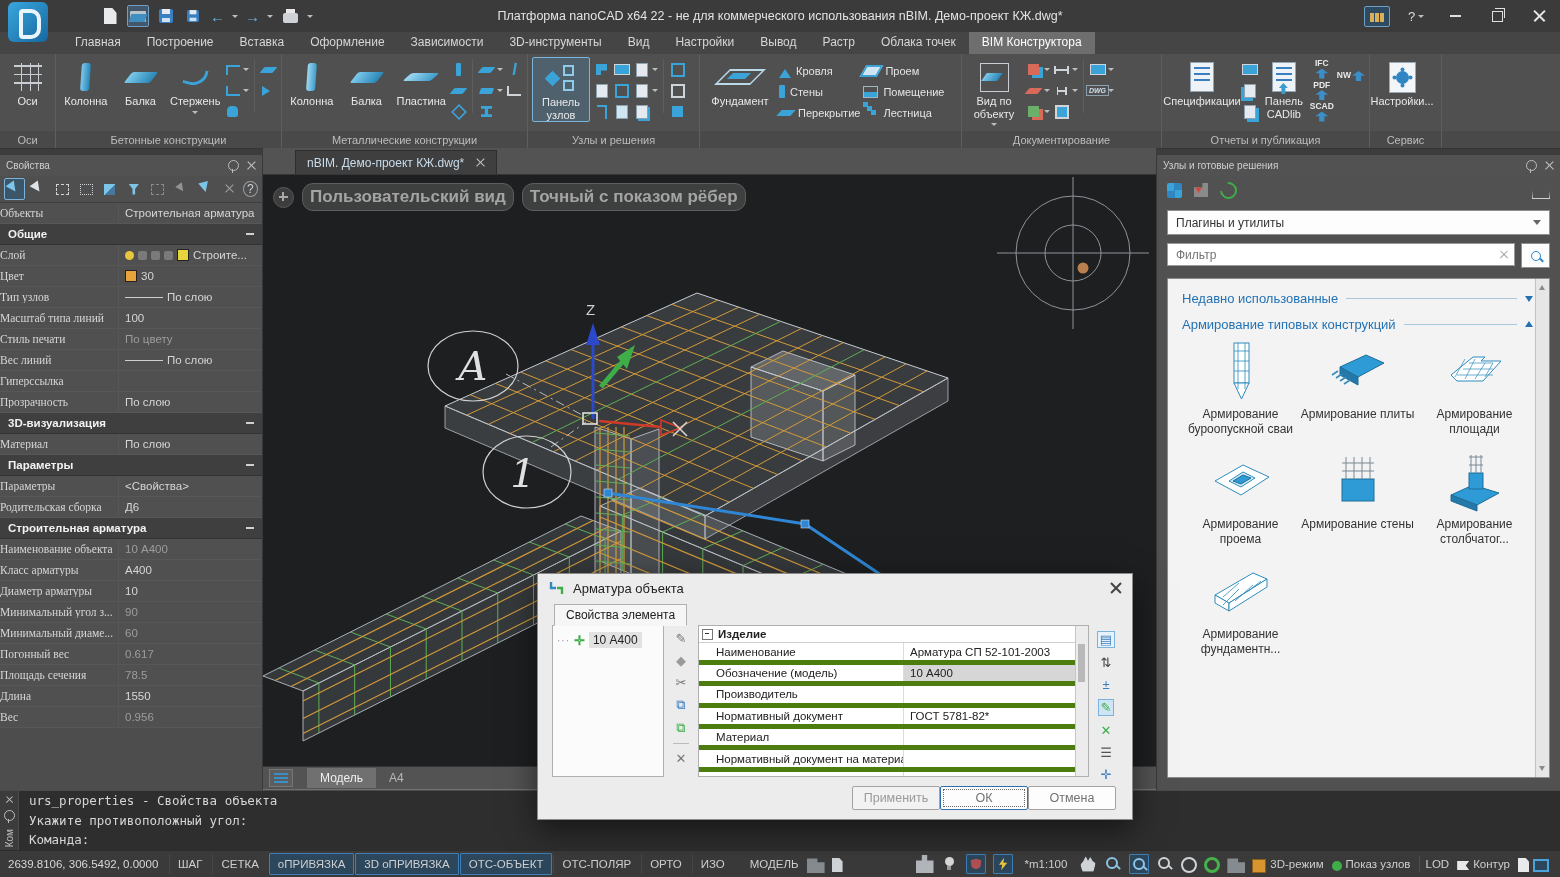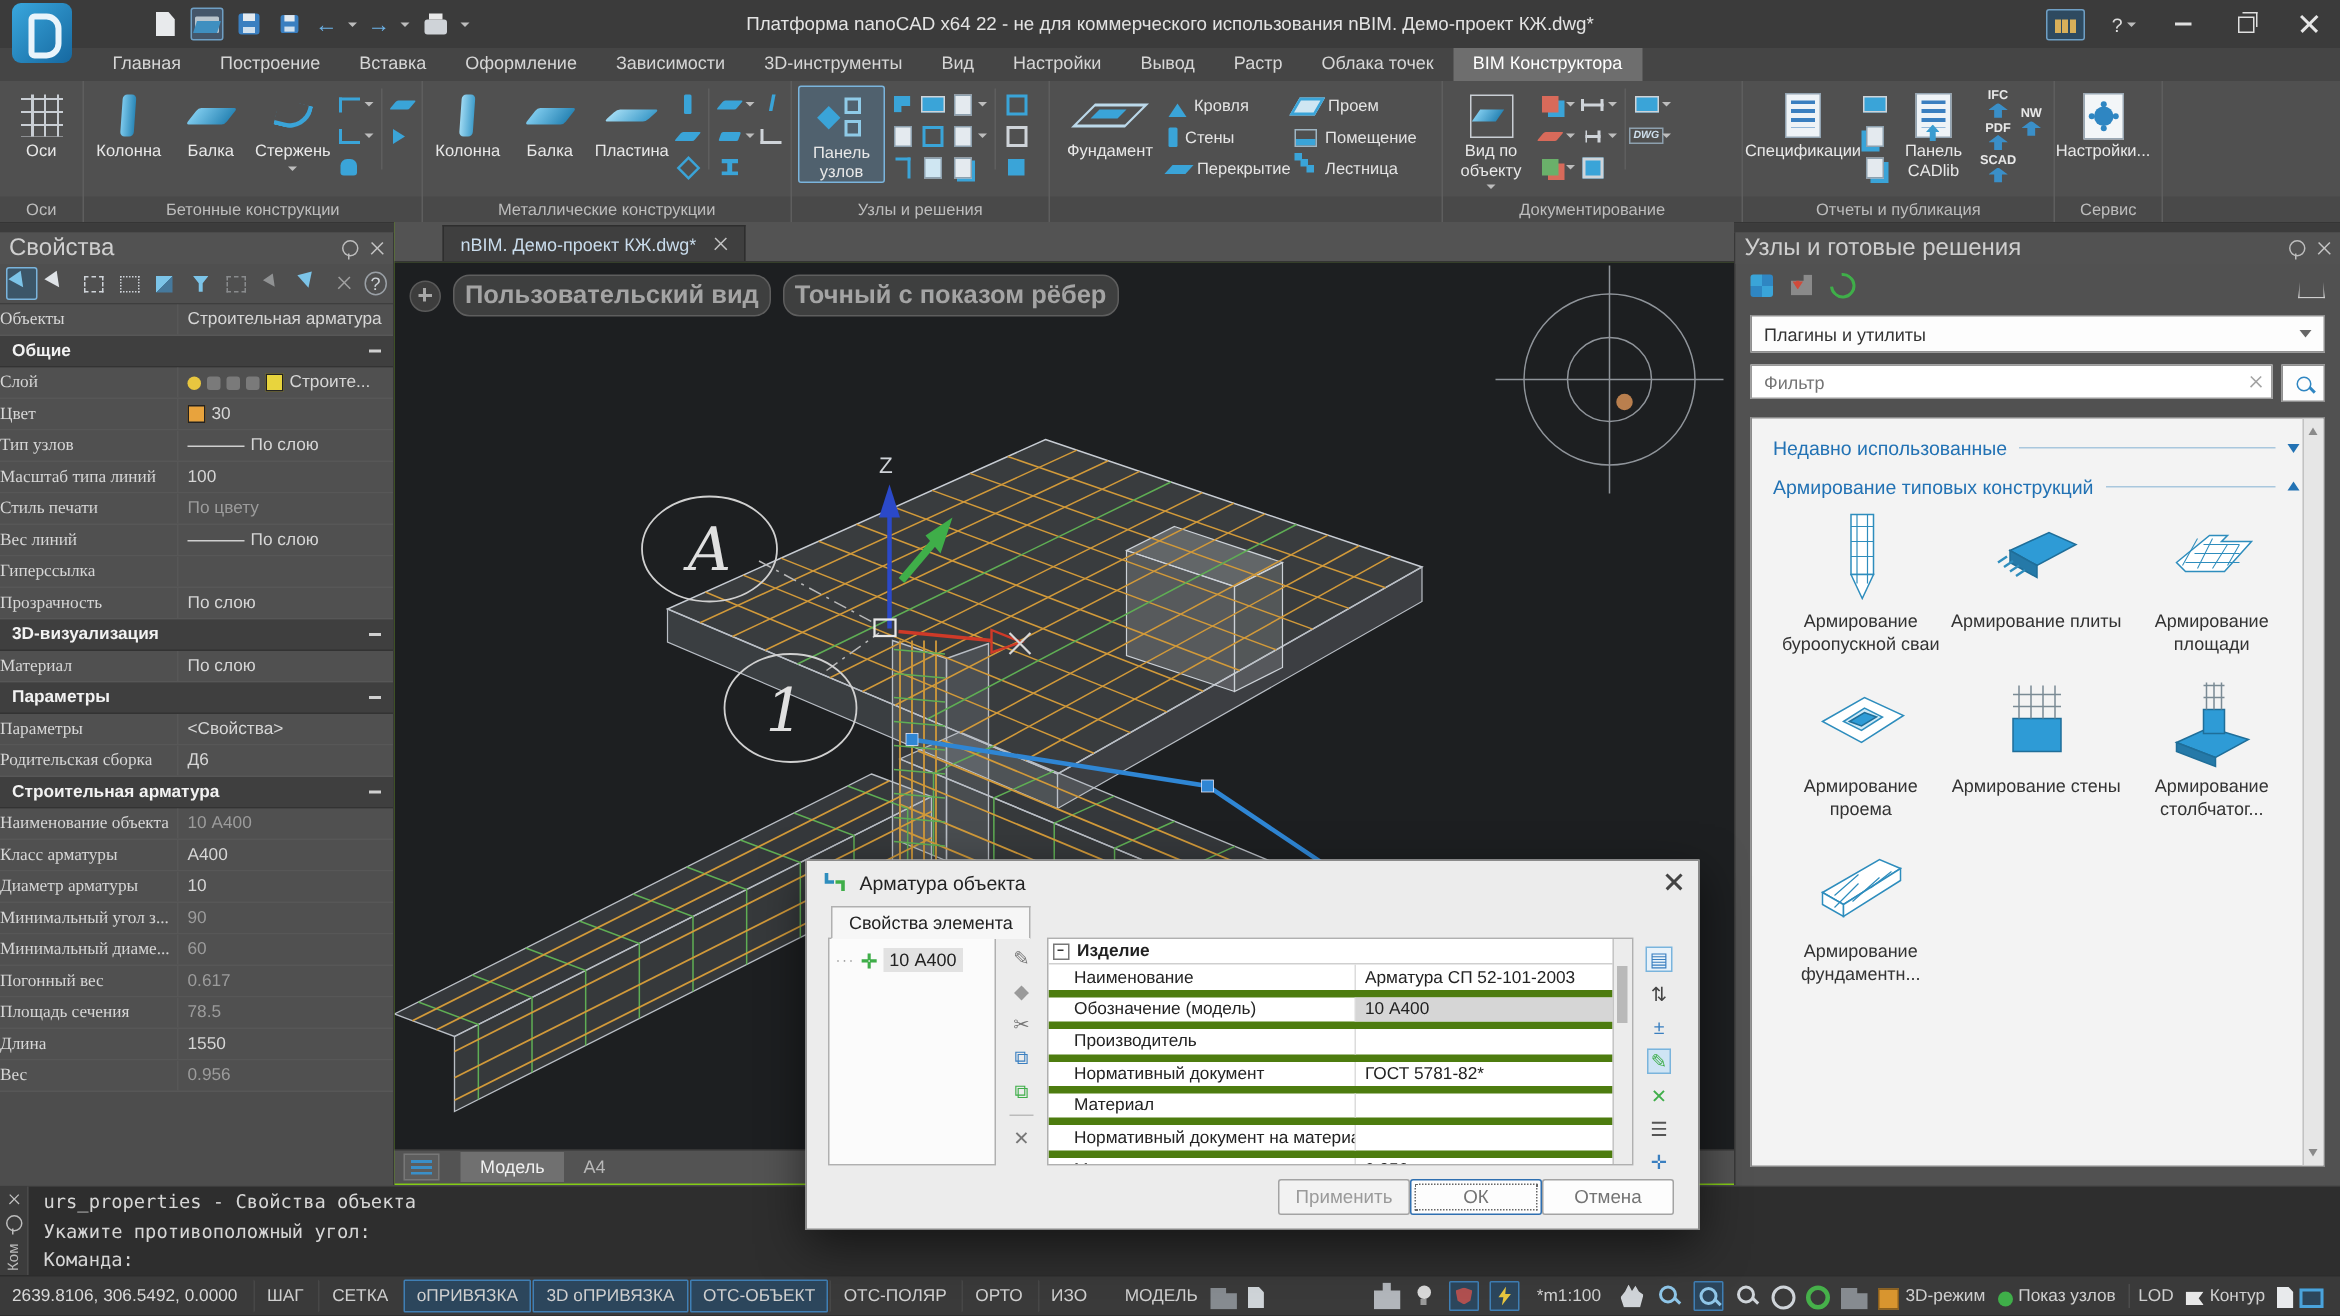--- a/index.html
+++ b/index.html
@@ -91,21 +91,21 @@
   .ms-wall{width:6px;height:13px;background:#3aa4d8;border-radius:1px;}
   .ms-slab{width:14px;height:6px;background:#3aa4d8;transform:skewX(-42deg);}
   .ms-open{width:13px;height:8px;border:2px solid #3aa4d8;transform:skewX(-30deg);background:#cfe6f2;}
   .ms-room{width:13px;height:10px;border:1.6px solid #9fb6c4;background:linear-gradient(transparent 55%,#3aa4d8 55%);}
   .ms-stair{width:5px;height:5px;background:#3aa4d8;box-shadow:4px 4px 0 #3aa4d8,8px 8px 0 #3aa4d8;margin:-8px 10px 8px 0;}
   .badgecol{display:flex;flex-direction:column;gap:2px;align-items:center;padding-top:2px;}
   .badge{font-size:8.5px;font-weight:bold;color:#e8e8e8;line-height:1;text-align:center;}
   .bup{width:13px;height:10px;background:#3a8fc8;clip-path:polygon(50% 0,100% 48%,70% 48%,70% 100%,30% 100%,30% 48%,0 48%);}
   
   .lpanel{position:absolute;left:0;top:155px;width:263px;height:635px;background:#4d4d4d;border-right:1px solid #383838;box-sizing:border-box;}
-  .phead{height:21px;background:#525252;display:flex;align-items:center;padding:0 6px;font-size:16px;color:#cfcfcf;}
+  .phead{height:21px;background:#525252;display:flex;align-items:center;padding:0 6px;font-size:10px;color:#cfcfcf;}
   .phead .sp{flex:1;}
   .pin{width:9px;height:9px;border:1.4px solid #bdbdbd;border-radius:50%;position:relative;margin-right:8px;}
   .pin::after{content:"";position:absolute;left:3px;top:8px;width:1.4px;height:4px;background:#bdbdbd;}
   .xico{position:relative;width:9px;height:9px;}
   .xico::before,.xico::after{content:"";position:absolute;left:-1px;top:3.6px;width:11px;height:1.4px;background:#c4c4c4;}
   .xico::before{transform:rotate(45deg);} .xico::after{transform:rotate(-45deg);}
   .ptools{height:26px;display:flex;align-items:center;gap:3px;padding:0 4px;background:#4f4f4f;border-bottom:1px solid #3e3e3e;}
   .pt{width:20px;height:20px;display:flex;align-items:center;justify-content:center;border:1px solid transparent;}
   .pt.on{border-color:#7ab4dc;background:#3c5668;border-radius:2px;}
   .cursor{width:0;height:0;border:5px solid transparent;border-top:10px solid #dfe3e7;transform:rotate(-35deg);}
@@ -120,21 +120,21 @@
   .pval.mut{color:#9c9c9c;}
   .psec{display:flex;height:20px;background:#3f3f3f;color:#f2f2f2;font-weight:bold;align-items:center;padding:0 8px;border-bottom:1px solid #333;font-size:11.5px;}
   .psec .sp{flex:1;}
   .minus{width:8px;height:2px;background:#d0d0d0;}
   .chip{width:10px;height:10px;border:1px solid #222;background:#e8a33d;flex:none;}
   .chip.yel{background:#e8d43d;}
   .lamp{width:9px;height:9px;border-radius:50%;background:#e8c63f;flex:none;}
   .gdot{width:9px;height:9px;border-radius:2px;background:#7a7a7a;flex:none;}
   .lnseg{width:38px;height:1px;background:#cfcfcf;flex:none;}
   
-  .center{position:absolute;left:263px;top:148px;width:893px;height:642px;background:#84cc16;}
+  .center{position:absolute;left:263px;top:148px;width:893px;height:642px;background:#737373;}
   .doctabs{height:27px;margin-top:0;background:#535353;display:flex;align-items:flex-end;border-bottom:1px solid #353535;box-sizing:border-box;}
   .dtab{height:23px;background:#3f3f3f;color:#c9dcec;font-size:12px;display:flex;align-items:center;gap:12px;padding:0 11px;margin-left:32px;border:1px solid #2e2e2e;border-bottom:none;}
   .viewport{position:relative;height:591px;background:#1d1f21;overflow:hidden;}
   .vp-overlay{position:absolute;left:10px;top:8px;display:flex;gap:8px;align-items:center;z-index:3;}
   .pluscirc{width:19px;height:19px;border-radius:50%;background:#3d3d3d;border:1px solid #5a5a5a;position:relative;}
   .pluscirc::before{content:"";position:absolute;left:4.5px;top:8.5px;width:9px;height:1.6px;background:#a8a8a8;}
   .pluscirc::after{content:"";position:absolute;left:8.2px;top:4.8px;width:1.6px;height:9px;background:#a8a8a8;}
   .vpill{background:rgba(66,66,66,.9);border:1px solid #5e5e5e;color:#a4a4a4;font-size:17px;border-radius:11px;padding:3px 7px;font-weight:bold;}
   .modeltabs{height:23px;background:#535353;display:flex;align-items:center;border-top:1px solid #353535;box-sizing:border-box;font-size:12px;}
   .hamb{width:22px;height:16px;border:1px solid #777;background:#5d5d5d;margin:0 14px 0 6px;display:flex;align-items:center;justify-content:center;}
@@ -667,21 +667,21 @@
         <span style="display:flex;flex-direction:column;align-items:center;gap:1px">
             <span class="badge">PDF</span>
             <i class="bup"></i>
           </span>
         <span style="display:flex;flex-direction:column;align-items:center;gap:1px">
             <span class="badge">SCAD</span>
             <i class="bup"></i>
           </span>
       </div>
       <div class="badgecol" style="padding-top:14px">
-        <span style="display:flex;flex-direction:column;align-items:center;gap:1px">
+        <span style="display:flex;flex-direction:row;gap:1px">
             <span class="badge">NW</span>
             <i class="bup"></i>
           </span>
       </div>
       <div class="caption">Отчеты и публикация</div>
     </div>
 
     <div class="rgroup" style="width:72px">
       <div class="bigbtn">
         <span class="ig">

